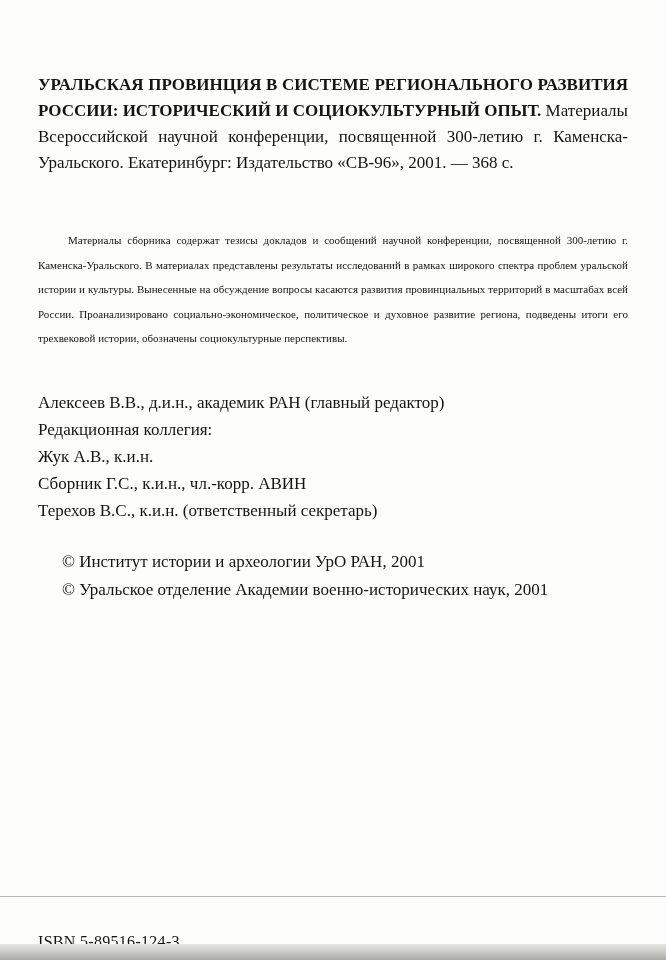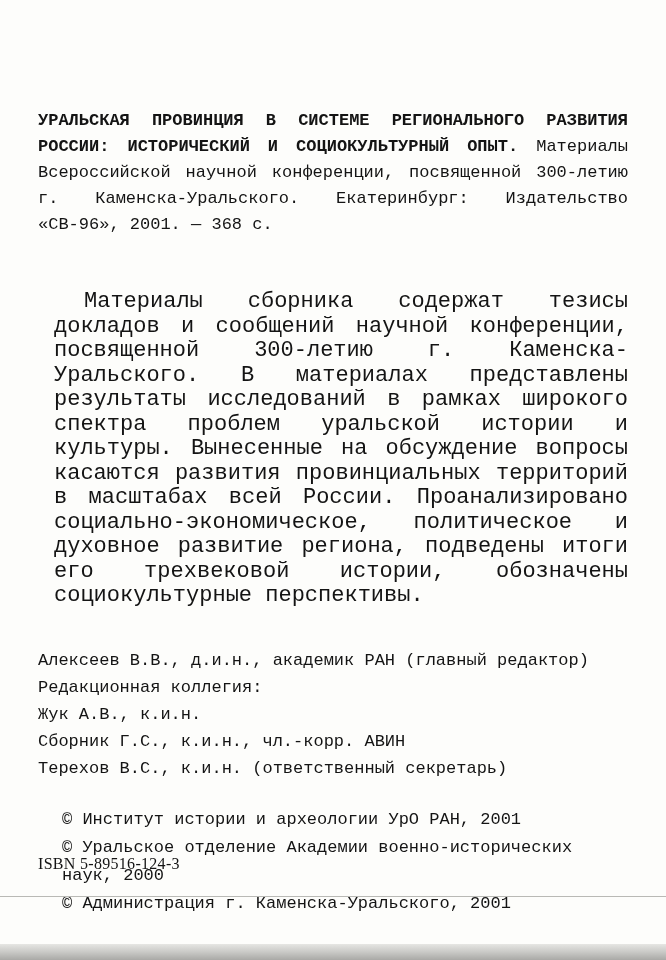--- a/index.html
+++ b/index.html
@@ -11,37 +11,35 @@
       position: relative;
       width: 666px;
       height: 960px;
       background: #fdfdfb;
       font-family: "Liberation Serif", serif;
       color: #141414;
       overflow: hidden;
       box-sizing: border-box;
     }
     .content {
-      padding: 108px 38px 0 38px;
-      font-family: Liberation Mono, monospace;
+      padding: 72px 38px 0 38px;
     }
     .title-block {
       font-size: 17px;
       line-height: 26px;
       text-align: justify;
     }
     .title-bold {
       font-weight: bold;
     }
     .abstract {
       margin-top: 52px;
-      font-size: 22px;
+      font-size: 11px;
       line-height: 24.5px;
       text-align: justify;
-      margin-left: 16px;
     }
     .abstract p {
       margin: 0;
       text-indent: 30px;
     }
     .editorial {
       margin-top: 38px;
       font-size: 17px;
       line-height: 27px;
     }
@@ -57,21 +55,21 @@
     .isbn-rule {
       position: absolute;
       left: 0;
       right: 0;
       top: 896px;
       border-top: 1px solid #b9b9b5;
     }
     .isbn {
       position: absolute;
       left: 38px;
-      top: 855px;
+      top: 933px;
       font-size: 16px;
       letter-spacing: 0.3px;
     }
     .scan-edge-bottom {
       position: absolute;
       left: 0;
       right: 0;
       bottom: 0;
       height: 16px;
       background: linear-gradient(to bottom, #e6e6e3 0%, #c6c6c3 55%, #a9a9a6 100%);
@@ -94,22 +92,21 @@
     <div class="editorial">
       <div class="row">Алексеев В.В., д.и.н., академик РАН (главный редактор)</div>
       <div class="row">Редакционная коллегия:</div>
       <div class="row">Жук А.В., к.и.н.</div>
       <div class="row">Сборник Г.С., к.и.н., чл.-корр. АВИН</div>
       <div class="row">Терехов В.С., к.и.н. (ответственный секретарь)</div>
     </div>
 
     <div class="copyrights">
       <div>© Институт истории и археологии УрО РАН, 2001</div>
-      <div>© Уральское отделение Академии военно-исторических наук, 2000</div>
-      <div>© Администрация г. Каменска-Уральского, 2001</div>
+      <div>© Уральское отделение Академии военно-исторических наук, 2001</div>
     </div>
 
   </div>
 
   <div class="isbn-rule"></div>
   <div class="isbn">ISBN 5-89516-124-3</div>
   <div class="scan-edge-bottom"></div>
 </div>
 
 </body></html>

